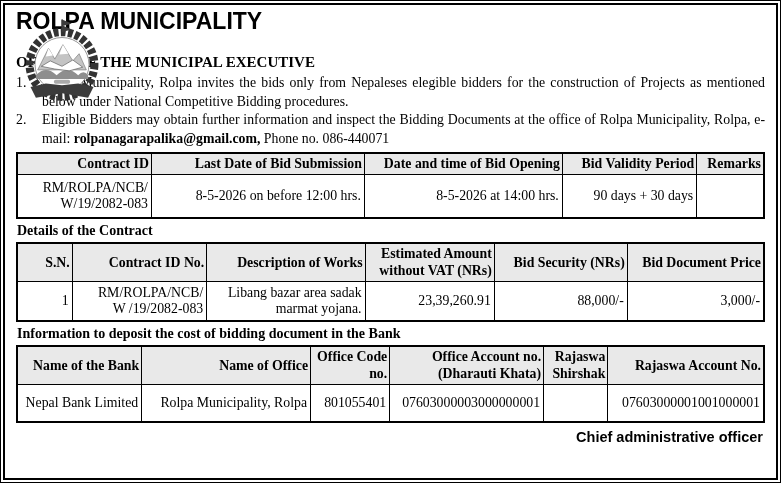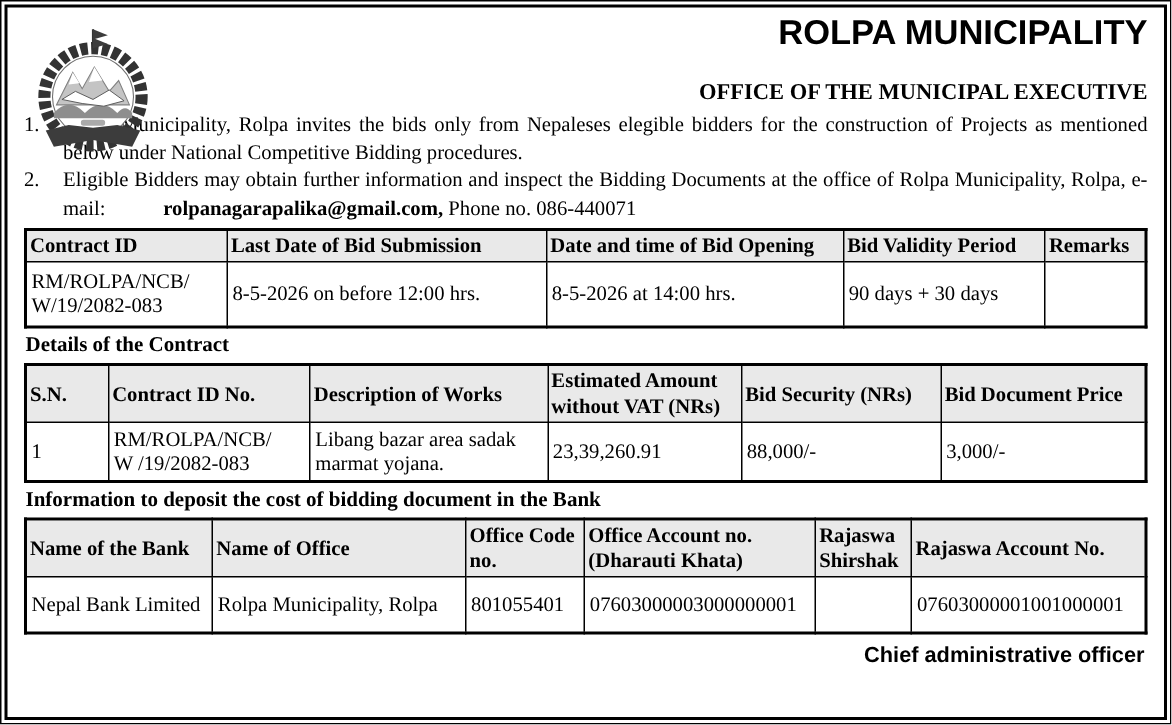--- a/index.html
+++ b/index.html
@@ -17,54 +17,54 @@
     width: 100%; height: 100%;
     padding: 4px 11px 0 11px;
     position: relative;
     overflow: hidden;
   }
   
   .logo {
     position: absolute; left: 12px; top: 8px;
     width: 90px; height: 94px;
   }
-  .header-block { text-align: right; }
+  .header-block { text-align: left; }
   .h-municipality {
     font-family: "Liberation Sans", sans-serif;
     font-weight: bold; font-size: 23px; line-height: 1.05;
   }
   .h-office { font-weight: bold; font-size: 15px; margin-top: 21px; }
   .h-address { font-weight: bold; font-size: 15px; margin-top: 3px; }
   .banner {
     display: inline-block;
     background: #000; color: #fff;
     font-weight: bold; font-size: 25px; letter-spacing: 0.5px;
     line-height: 1.1;
     padding: 2px 14px 4px 14px;
     margin-top: 4px;
   }
   .pub-date { font-weight: bold; font-size: 13.5px; margin-top: 2px; }
   
   .notices { margin: 3px 0 3px 0; }
   .notice { display: flex; font-size: 13.8px; line-height: 1.35; }
   .notice-num { width: 26px; flex: none; }
   .notice-text { flex: 1; text-align: justify; }
-  .bold { font-weight: bold; margin-left: 35px; }
+  .bold { font-weight: bold; }
   
   table.doc-table {
     width: 100%;
     border-collapse: collapse;
     table-layout: fixed;
     font-size: 13.8px;
     border: 2px solid #000;
   }
   .doc-table th, .doc-table td {
     border: 1px solid #000;
     padding: 1px 3px;
-    text-align: left;
+    text-align: right;
     vertical-align: middle;
     overflow: hidden;
   }
   .doc-table th {
     background: #e9e9e9;
     font-weight: bold;
     line-height: 1.18;
     padding: 2px 2px;
   }
   .preline { white-space: pre-line; }

